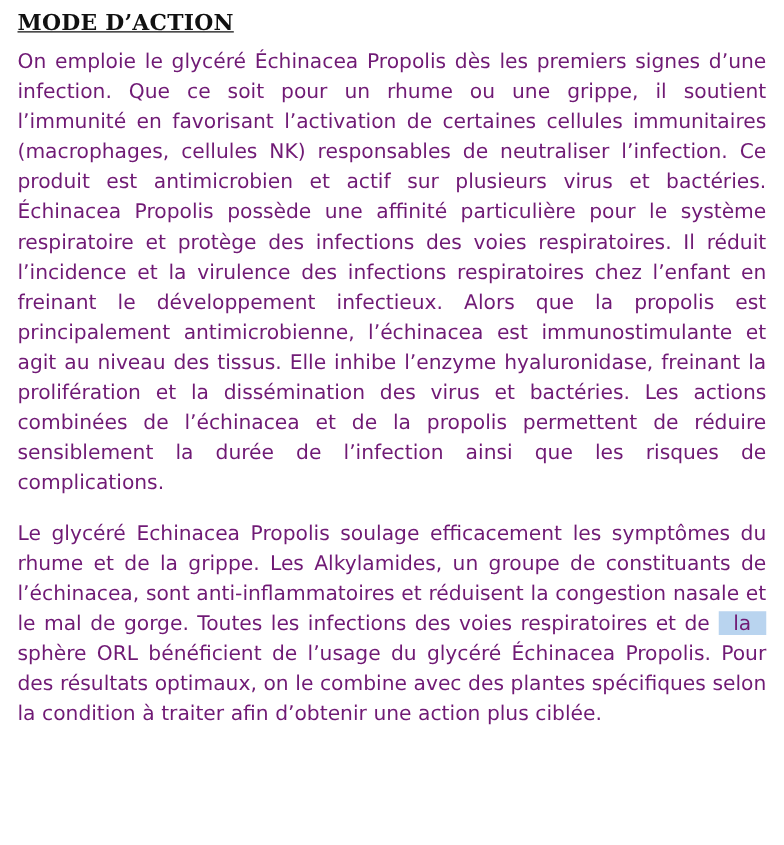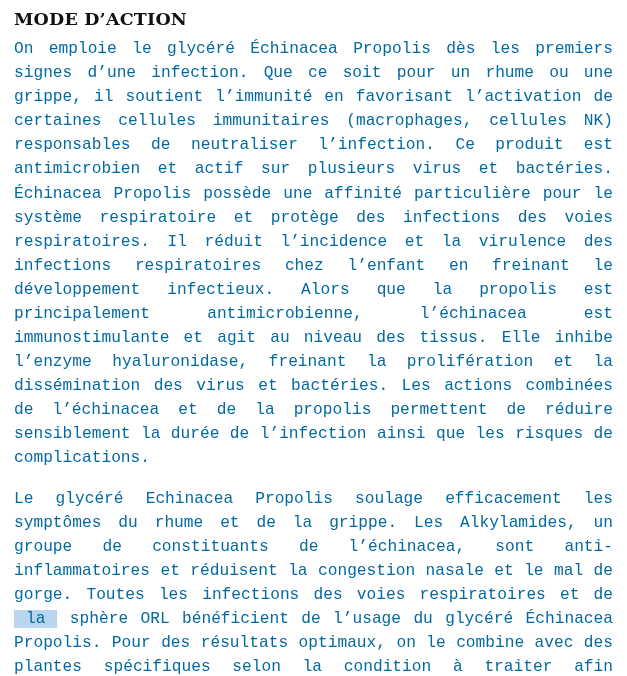--- a/index.html
+++ b/index.html
@@ -22,31 +22,31 @@
     padding: 8px 14px 0 14px;
   }
   .heading {
     font-family: "DejaVu Serif", serif;
     font-weight: bold;
     font-size: 17.5px;
     letter-spacing: 0.2px;
     color: #111111;
     margin: 2px 0 8px 0;
     line-height: 1.1;
+    text-decoration: underline;
   }
   .body-par {
     font-size: 16.2px;
     line-height: 1.485;
     text-align: justify;
     text-justify: inter-word;
-    color: #0369a1;
+    color: #701a75;
     margin: 0 0 0 0;
     hyphens: none;
     word-spacing: 0.1px;
-    font-family: Liberation Mono, monospace;
   }
   .par-gap {
     height: 17px;
   }
   .highlight {
     background: #b9d4ef;
     padding: 0 12px;
   }
 </style>
 </head>

